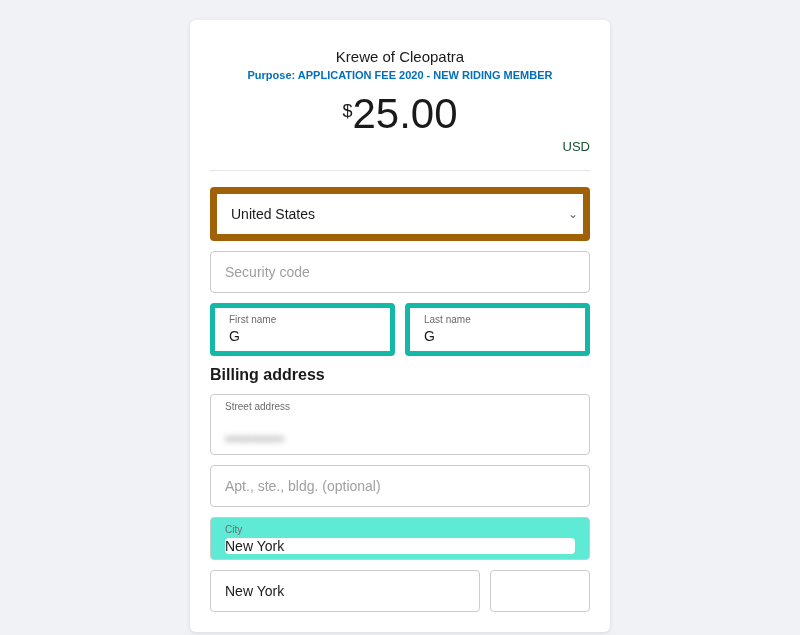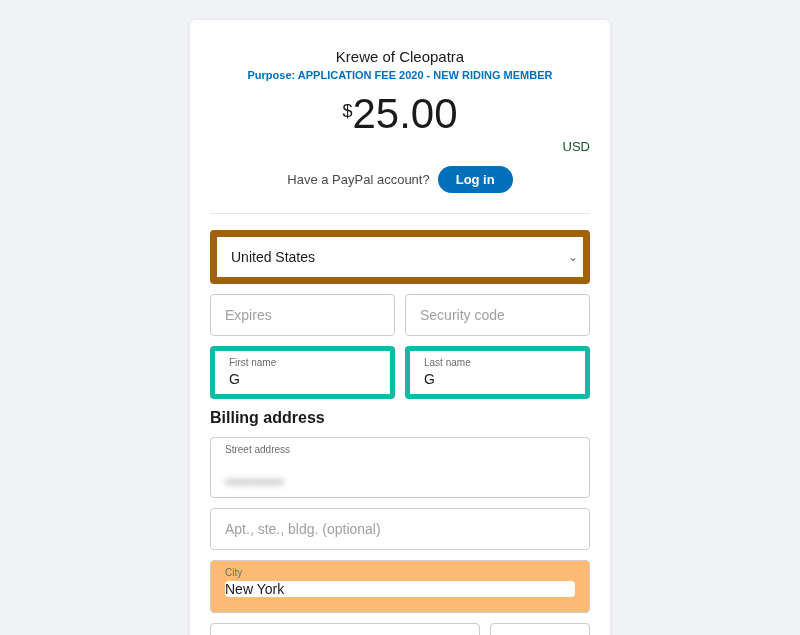--- a/index.html
+++ b/index.html
@@ -179,22 +179,22 @@
       width: 100%;
       font-size: 14px;
       color: #888;
       padding: 0;
       filter: blur(3px);
     }
     .city-group {
       position: relative;
       border: 1px solid #ccc;
       border-radius: 4px;
-      padding: 6px 14px 14px;
-      background: #fdba74;
+      padding: 6px 14px 4px;
+      background: #5eead4;
     }
     .city-group label {
       display: block;
       font-size: 10px;
       color: #6c6c6c;
       margin-bottom: 2px;
     }
     .city-group input {
       border: none;
       outline: none;
@@ -238,43 +238,36 @@
   <div class="card">
 
     <div class="header">
       <div class="merchant-name">Krewe of Cleopatra</div>
       <div class="purpose-text">Purpose: APPLICATION FEE 2020 - NEW RIDING MEMBER</div>
       <div class="amount-row">
         <span class="dollar-sign">$</span>
         <span class="amount">25.00</span>
       </div>
       <div class="currency">USD</div>
-      <div class="paypal-row">
-        <span>Have a PayPal account?</span>
-        <button class="login-btn">Log in</button>
-      </div>
     </div>
 
     <hr class="divider">
 
     <div class="form-group">
       <div class="select-wrapper">
         <select>
           <option>United States</option>
         </select>
         <span class="select-arrow">⌄</span>
       </div>
     </div>
 
 
     <div class="two-col">
       <div class="form-group">
-        <input type="text" placeholder="Expires" style="">
-      </div>
-      <div class="form-group">
         <input type="text" placeholder="Security code" style="">
       </div>
     </div>
 
     <div class="two-col">
       <div class="form-group">
         <div class="floating-label-group">
           <label>First name</label>
           <input type="text" value="G" style="">
         </div>

